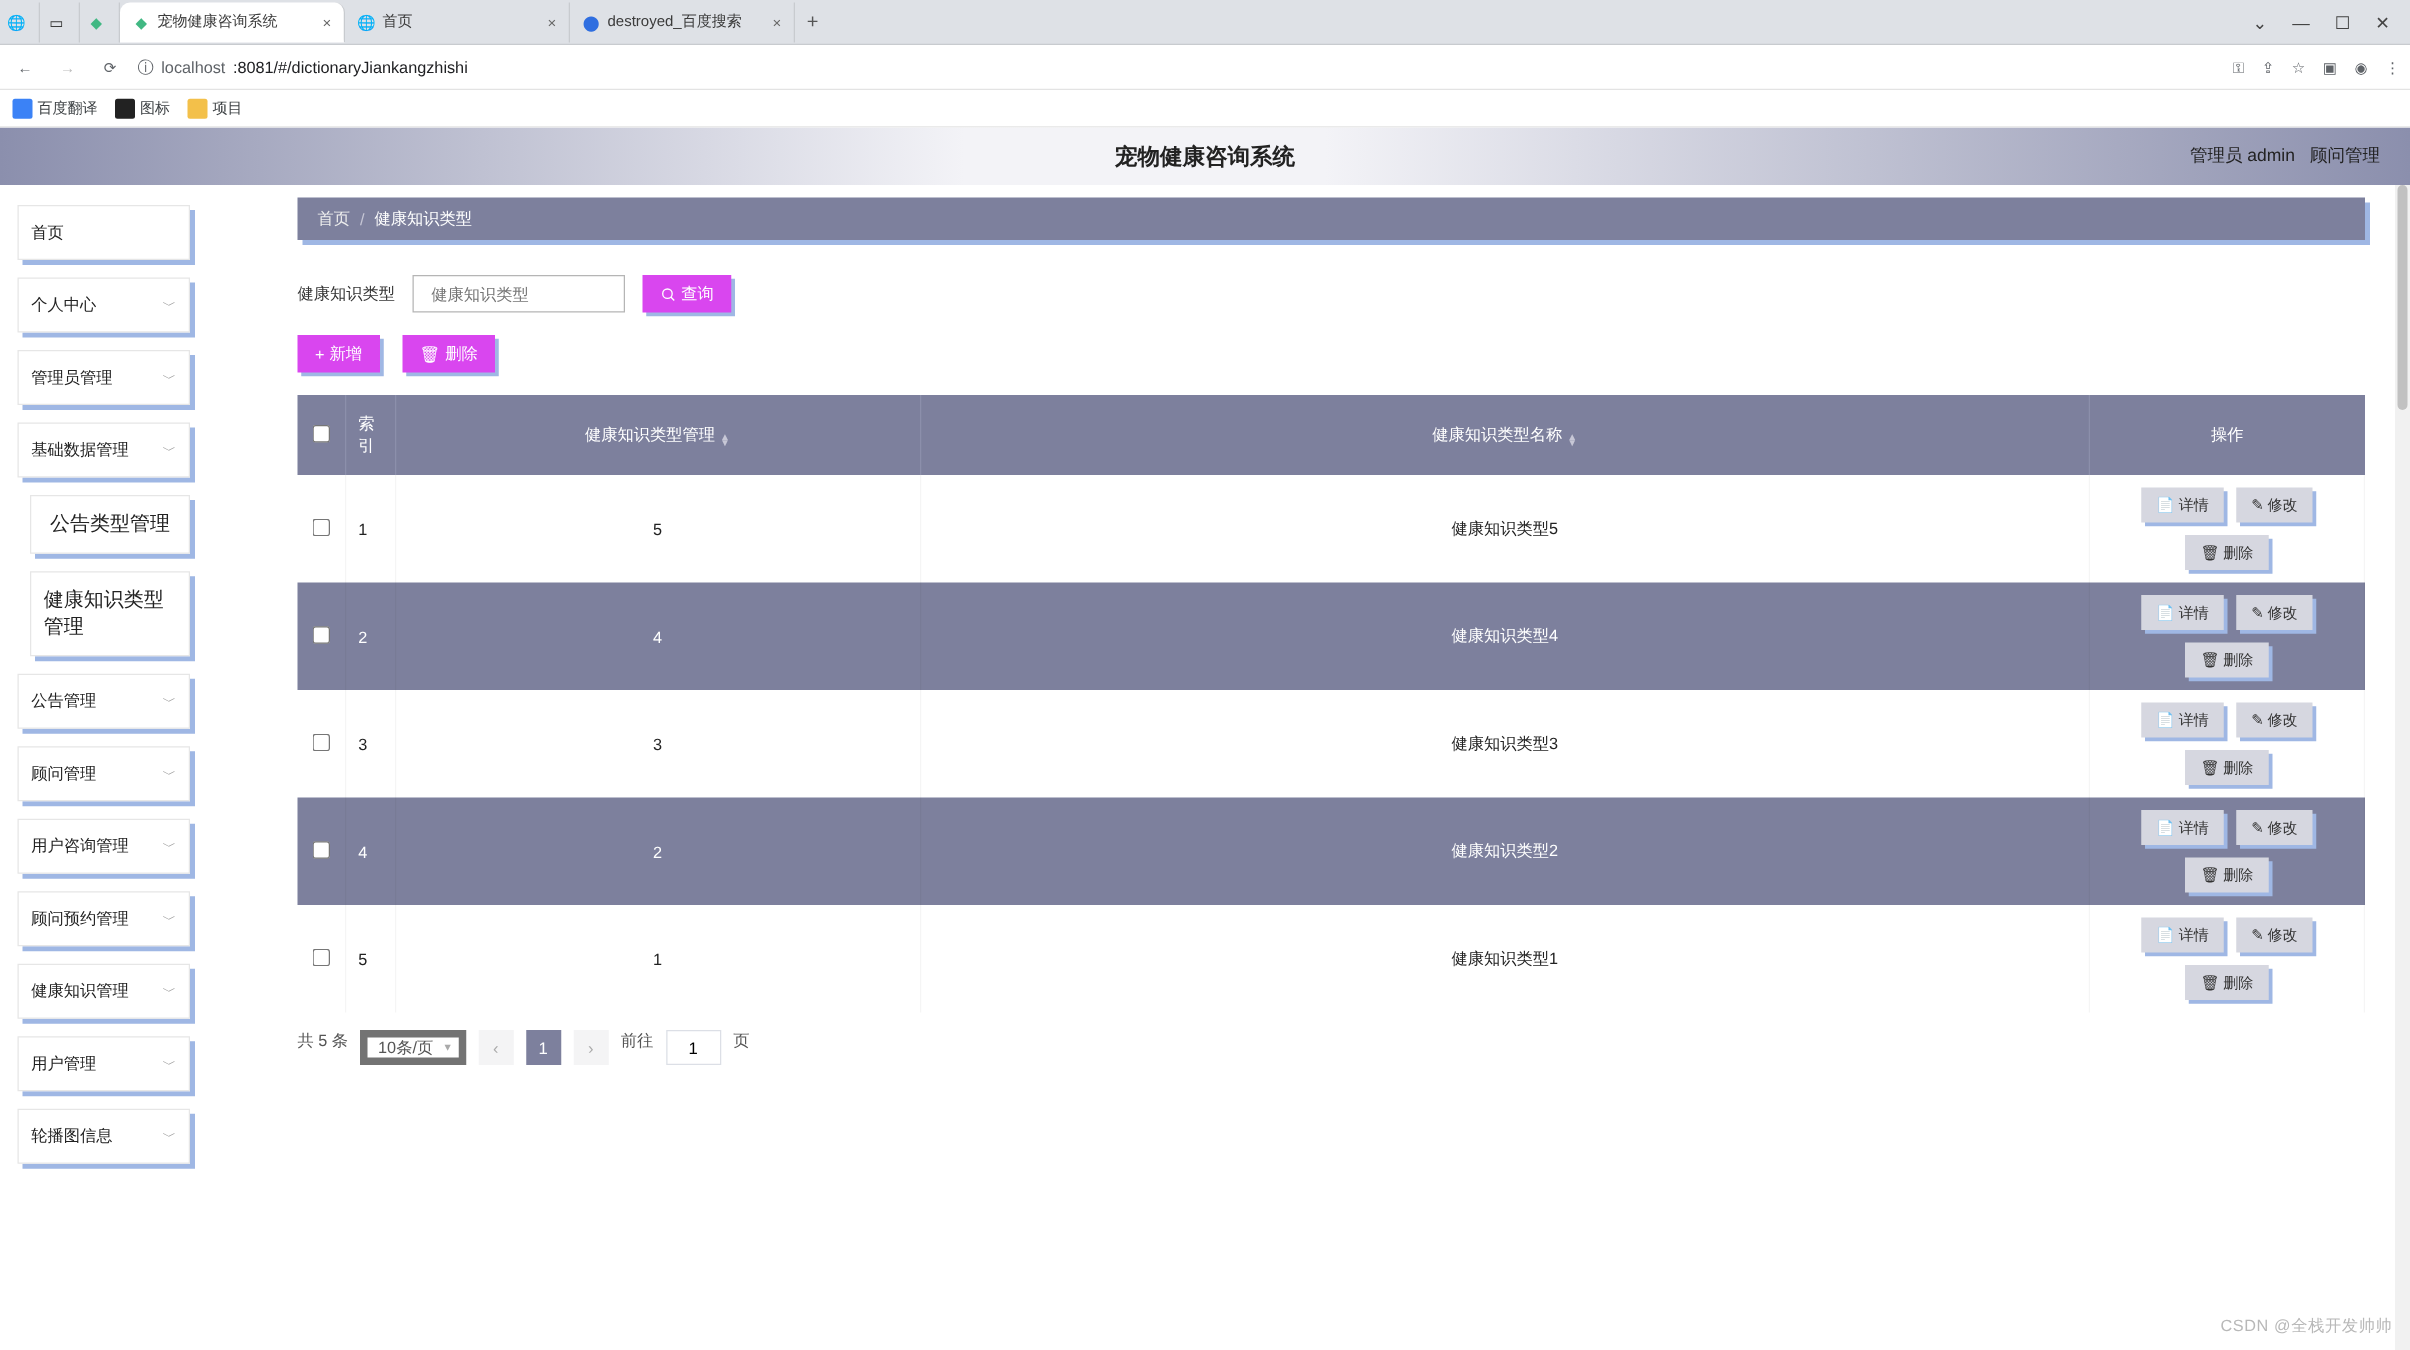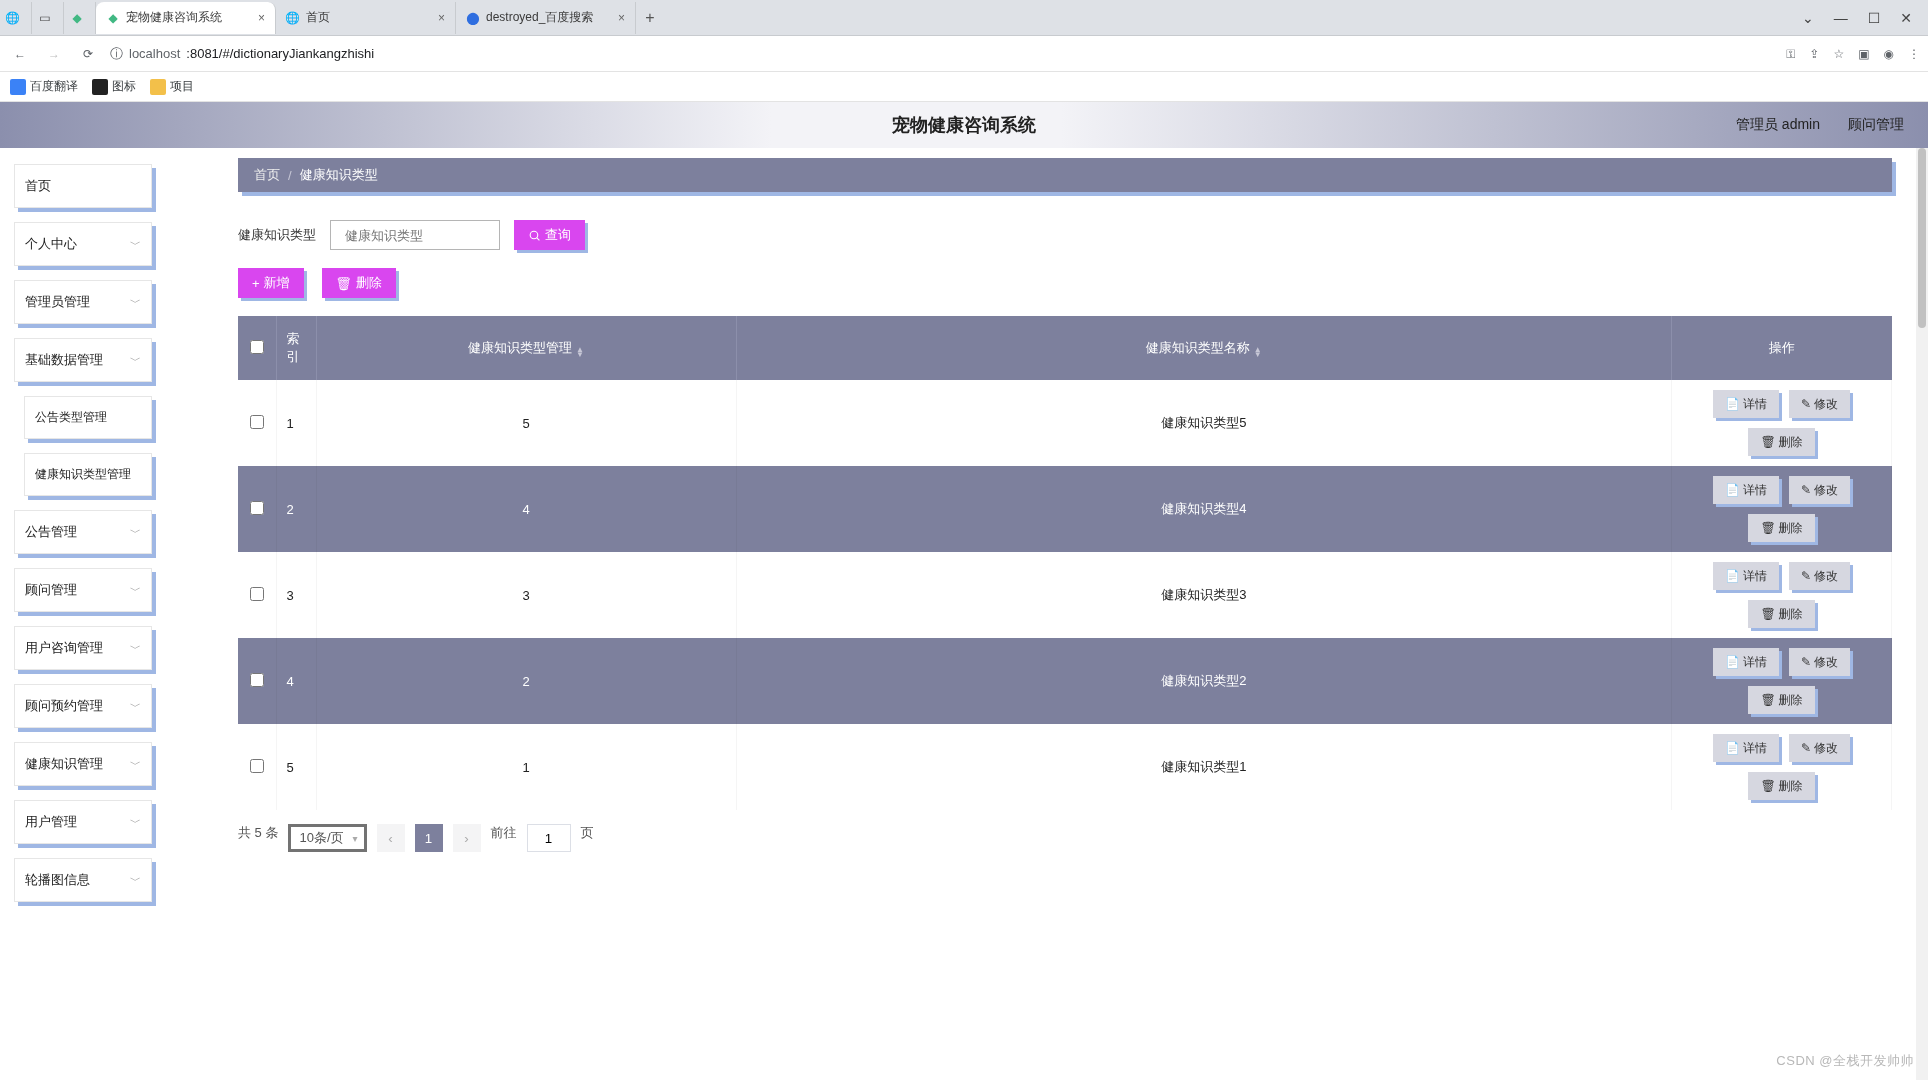--- a/index.html
+++ b/index.html
@@ -22,27 +22,27 @@
 .addrr { margin-left: auto; display: flex; gap: 14px; align-items: center; color: #5f6368; }
 
 .bmbar { display: flex; align-items: center; height: 30px; background: #fff; border-bottom: 1px solid #e3e3e3; padding: 0 10px; gap: 14px; font-size: 12px; color: #3c4043; }
 .bm { display: flex; align-items: center; gap: 4px; }
 .bm .ic { width: 16px; height: 16px; border-radius: 2px; display: inline-block; }
 
 
 .app { flex: 1; display: flex; flex-direction: column; overflow: hidden; }
 .appheader { height: 46px; background: linear-gradient(90deg, #8b8fad 0%, #f3f3f7 40%, #f3f3f7 55%, #8b8fad 100%); display: flex; align-items: center; justify-content: center; position: relative; color: #222; }
 .appheader .title { font-size: 18px; font-weight: 600; }
-.appheader .right { position: absolute; right: 24px; display: flex; gap: 28px; font-size: 14px; color: #222; }
+.appheader .right { position: absolute; right: 24px; display: flex; gap: 12px; font-size: 14px; color: #222; }
 
 .appbody { flex: 1; display: flex; overflow: hidden; }
 
 .sidebar { width: 158px; padding: 6px 0 0 8px; overflow-y: auto; }
 .sbitem { background: #fff; border: 1px solid #e6e6e6; margin: 10px 6px 14px 6px; padding: 12px 10px; font-size: 13px; color: #222; box-shadow: 4px 4px 0 0 #9fb7e4; display: flex; align-items: center; justify-content: space-between; cursor: pointer; }
-.sbitem.sub { margin-left: 16px; font-size: 12px; }
+.sbitem.sub { margin-left: 16px; font-size: 16px; justify-content: center; }
 .chev { color: #999; font-size: 11px; }
 
 .main { flex: 1; overflow: auto; padding: 0 0 10px 0; position: relative; }
 .vscroll { position: absolute; right: 0; top: 0; height: 100%; width: 12px; background: #f1f1f1; }
 .vscroll .thumb { position: absolute; top: 0; left: 2px; width: 8px; height: 180px; background: #c1c1c1; border-radius: 4px; }
 
 .content { padding: 10px 36px 0 80px; }
 
 .breadcrumb { background: #7d809d; color: #ddd; height: 34px; display: flex; align-items: center; padding: 0 16px; box-shadow: 4px 4px 0 0 #9fb7e4; font-size: 13px; }
 .breadcrumb a { color: #eee; }
@@ -65,21 +65,21 @@
 .colchk { width: 38px; }
 .colidx { width: 40px; text-align: left; padding-left: 10px !important; }
 .colcode { width: 420px; }
 .colop { width: 220px; }
 .opwrap { display: flex; flex-wrap: wrap; gap: 10px; justify-content: center; }
 .opbtn { background: #d6d7e0; color: #333; border: none; height: 28px; padding: 0 12px; font-size: 12px; box-shadow: 3px 3px 0 0 #9fb7e4; display: inline-flex; align-items: center; gap: 3px; cursor: pointer; }
 .sorter { display: inline-flex; flex-direction: column; margin-left: 4px; line-height: 5px; font-size: 8px; color: #c7c7d6; }
 input[type=checkbox] { width: 14px; height: 14px; accent-color: #7d809d; }
 
 .pager { display: flex; align-items: flex-start; gap: 10px; margin-top: 14px; font-size: 13px; color: #555; }
-.sel { border: 3px solid #737373; height: 28px; padding: 0 20px 0 8px; background: #fff; position: relative; display: inline-flex; align-items: center; }
+.sel { border: 6px solid #737373; height: 28px; padding: 0 20px 0 8px; background: #fff; position: relative; display: inline-flex; align-items: center; }
 .sel::after { content: "▾"; position: absolute; right: 6px; color: #aaa; font-size: 10px; }
 .pgbtn { width: 28px; height: 28px; border: none; background: #f4f4f5; color: #aaa; display: inline-flex; align-items: center; justify-content: center; }
 .pgbtn.active { background: #7d809d; color: #fff; }
 .pginput { width: 44px; height: 28px; border: 1px solid #dcdfe6; text-align: center; }
 
 .watermark { position: fixed; right: 14px; bottom: 10px; font-size: 13px; color: #b8b8b8; letter-spacing: 0.5px; }
 </style>
 </head>
 <body>
 

